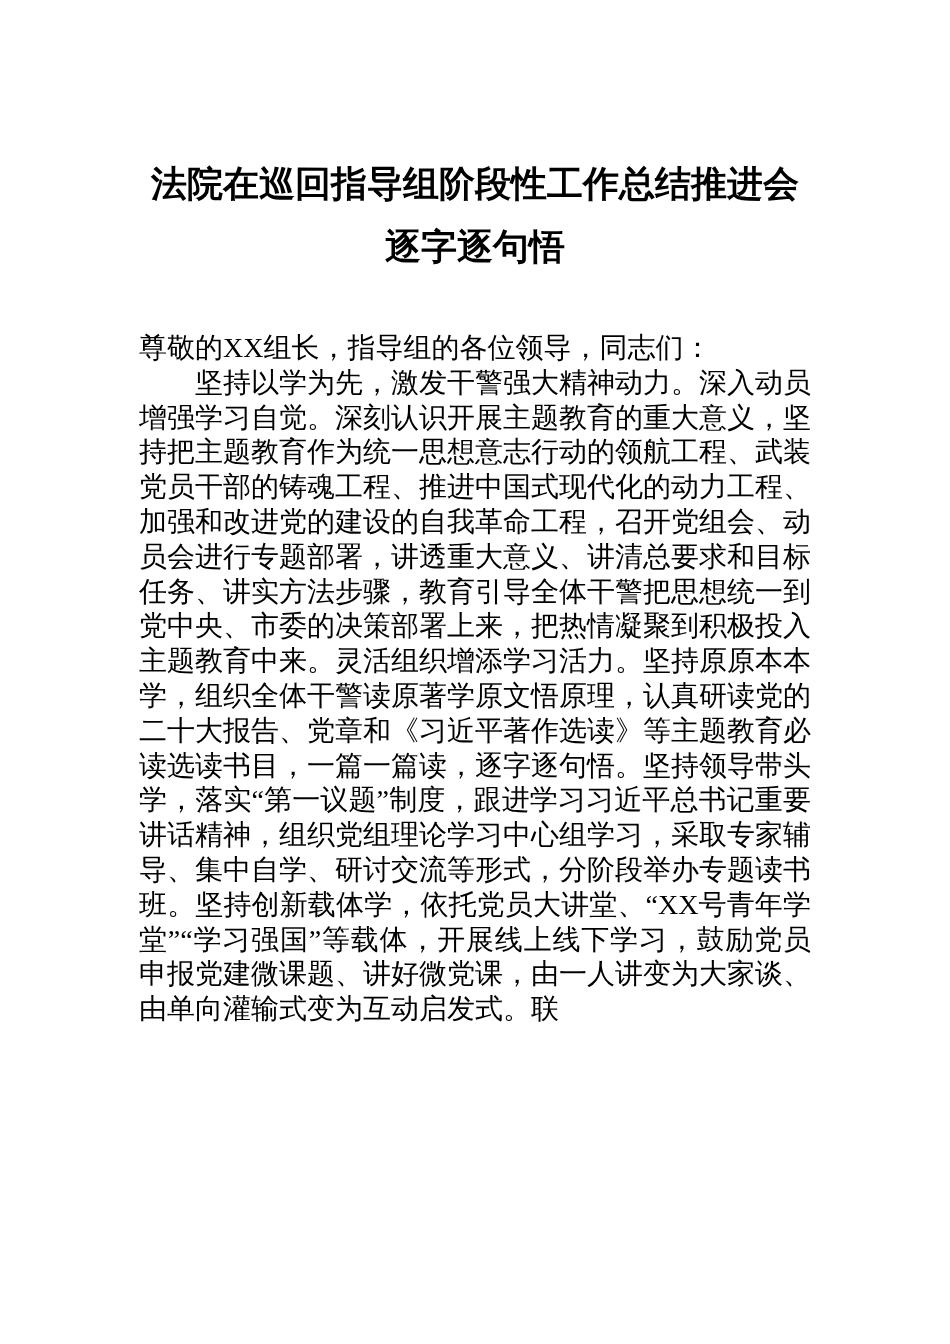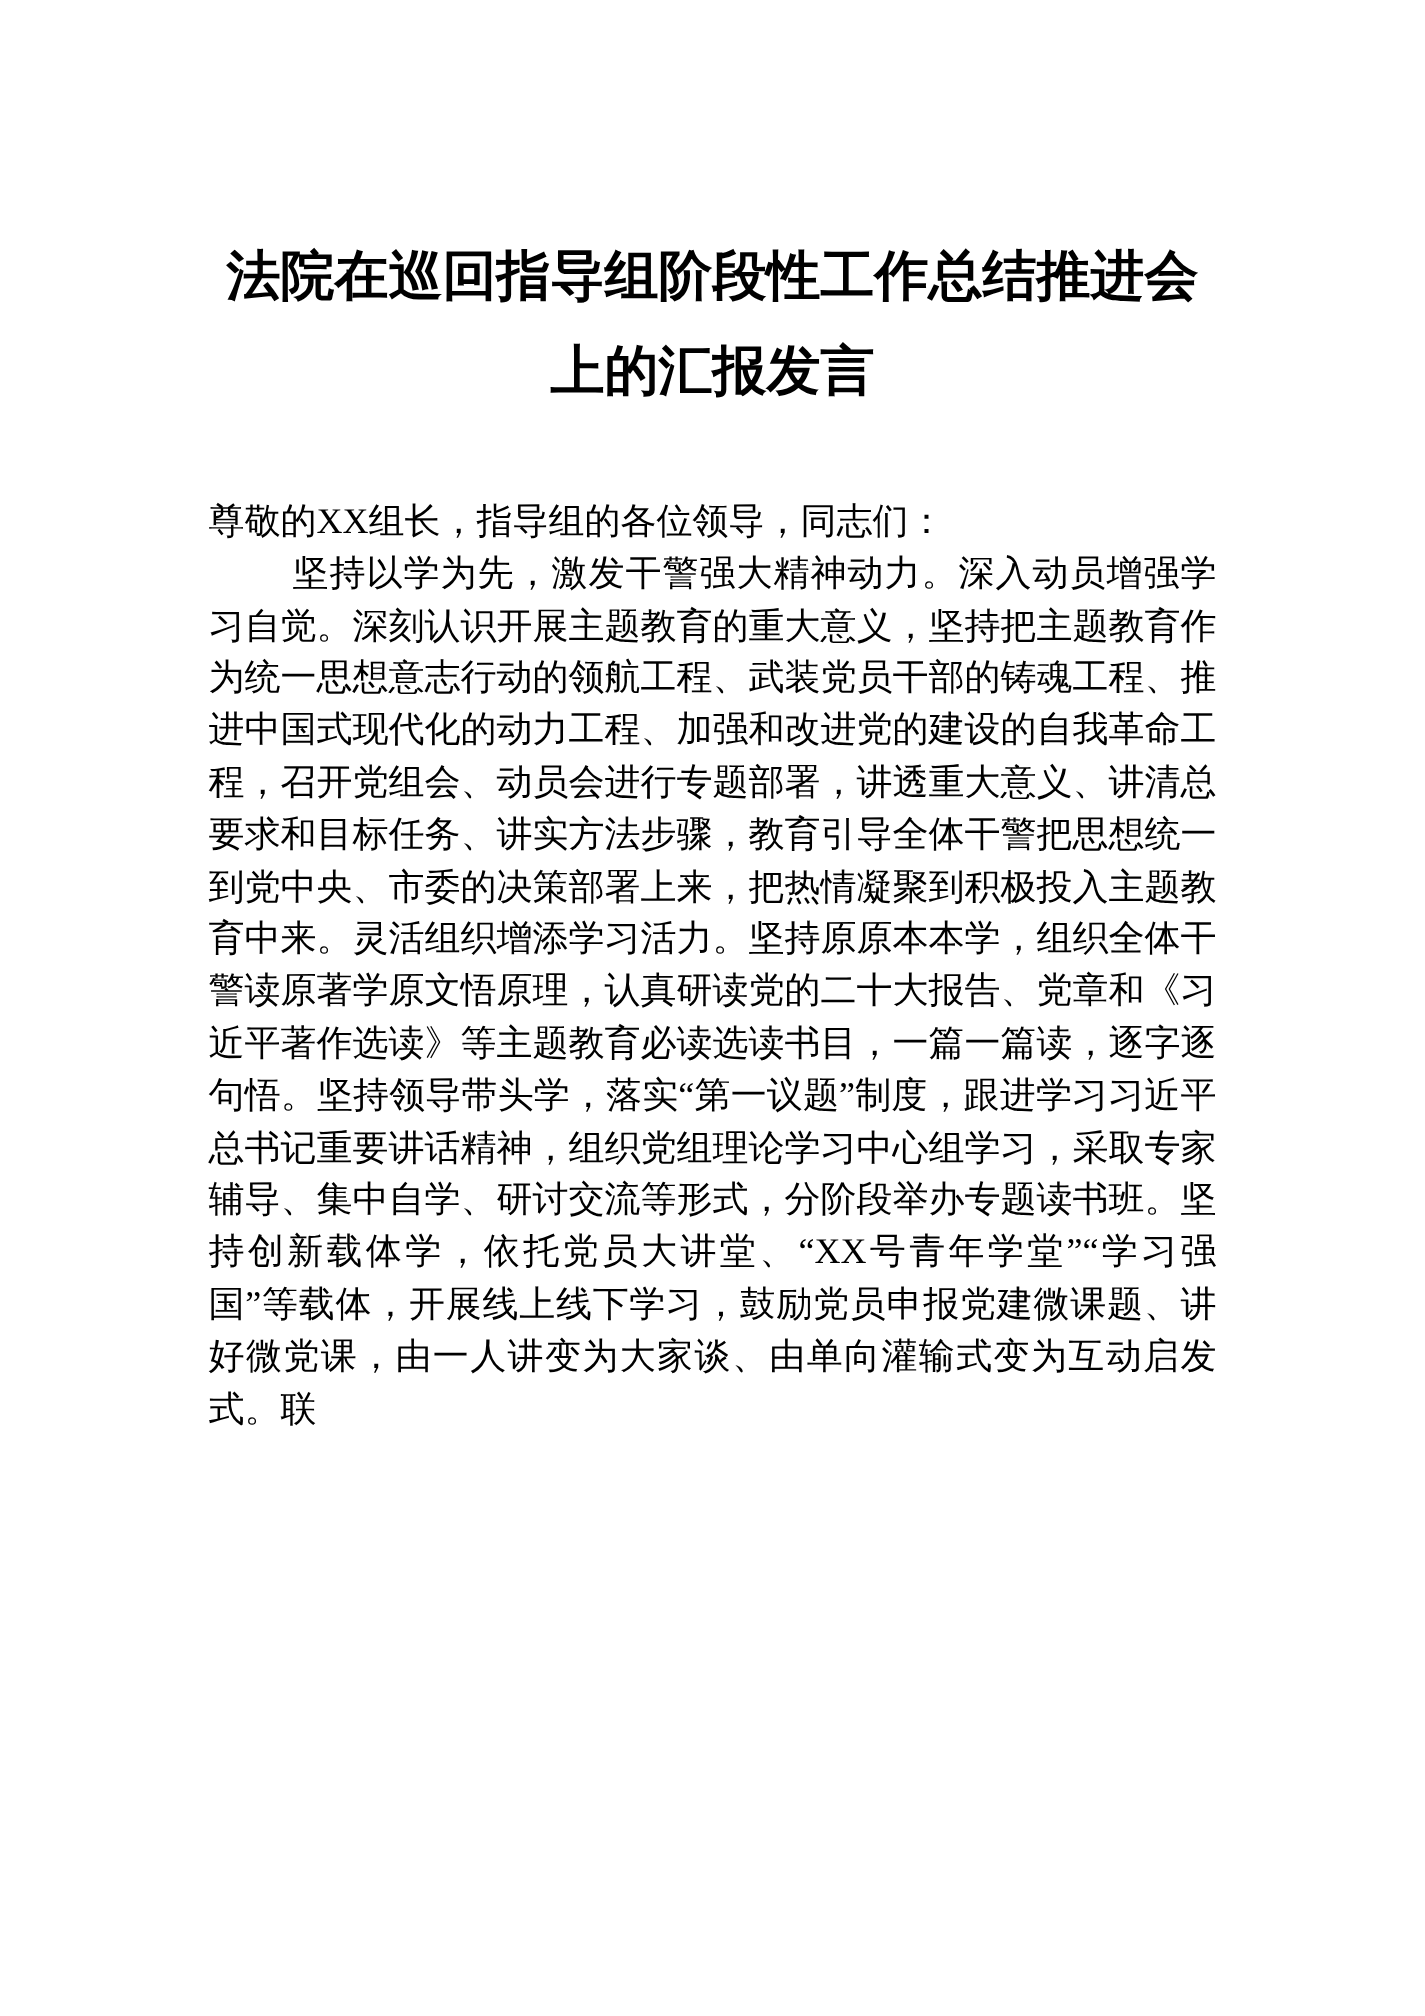--- a/index.html
+++ b/index.html
@@ -29,21 +29,21 @@
     font-size: 36px;
     line-height: 63px;
     color: var(--text-color);
   }
   .doc-body {
     position: absolute;
     top: 331px;
     left: 139px;
     width: 672px;
     font-family: "Liberation Serif", "Liberation Sans", sans-serif;
-    font-size: 24px;
+    font-size: 28px;
     line-height: 34.8px;
     text-align: justify;
     color: var(--text-color);
   }
   .doc-body p.para {
     margin: 0;
   }
   .doc-body p.para.indent {
     text-indent: 56px;
   }
@@ -59,21 +59,21 @@
     color: var(--text-color);
   }
 </style>
 </head>
 <body>
 
 <div class="page">
 
   <div class="doc-title">
     <div>法院在巡回指导组阶段性工作总结推进会</div>
-    <div>上的汇报发言</div>
+    <div>逐字逐句悟</div>
   </div>
 
   <div class="doc-body">
     <p class="para">尊敬的XX组长，指导组的各位领导，同志们：</p>
     <p class="para indent">坚持以学为先，激发干警强大精神动力。深入动员增强学习自觉。深刻认识开展主题教育的重大意义，坚持把主题教育作为统一思想意志行动的领航工程、武装党员干部的铸魂工程、推进中国式现代化的动力工程、加强和改进党的建设的自我革命工程，召开党组会、动员会进行专题部署，讲透重大意义、讲清总要求和目标任务、讲实方法步骤，教育引导全体干警把思想统一到党中央、市委的决策部署上来，把热情凝聚到积极投入主题教育中来。灵活组织增添学习活力。坚持原原本本学，组织全体干警读原著学原文悟原理，认真研读党的二十大报告、党章和《习近平著作选读》等主题教育必读选读书目，一篇一篇读，逐字逐句悟。坚持领导带头学，落实“第一议题”制度，跟进学习习近平总书记重要讲话精神，组织党组理论学习中心组学习，采取专家辅导、集中自学、研讨交流等形式，分阶段举办专题读书班。坚持创新载体学，依托党员大讲堂、“XX号青年学堂”“学习强国”等载体，开展线上线下学习，鼓励党员申报党建微课题、讲好微党课，由一人讲变为大家谈、由单向灌输式变为互动启发式。联</p>
   </div>
 
   <div class="page-number">1</div>
 
 </div>

